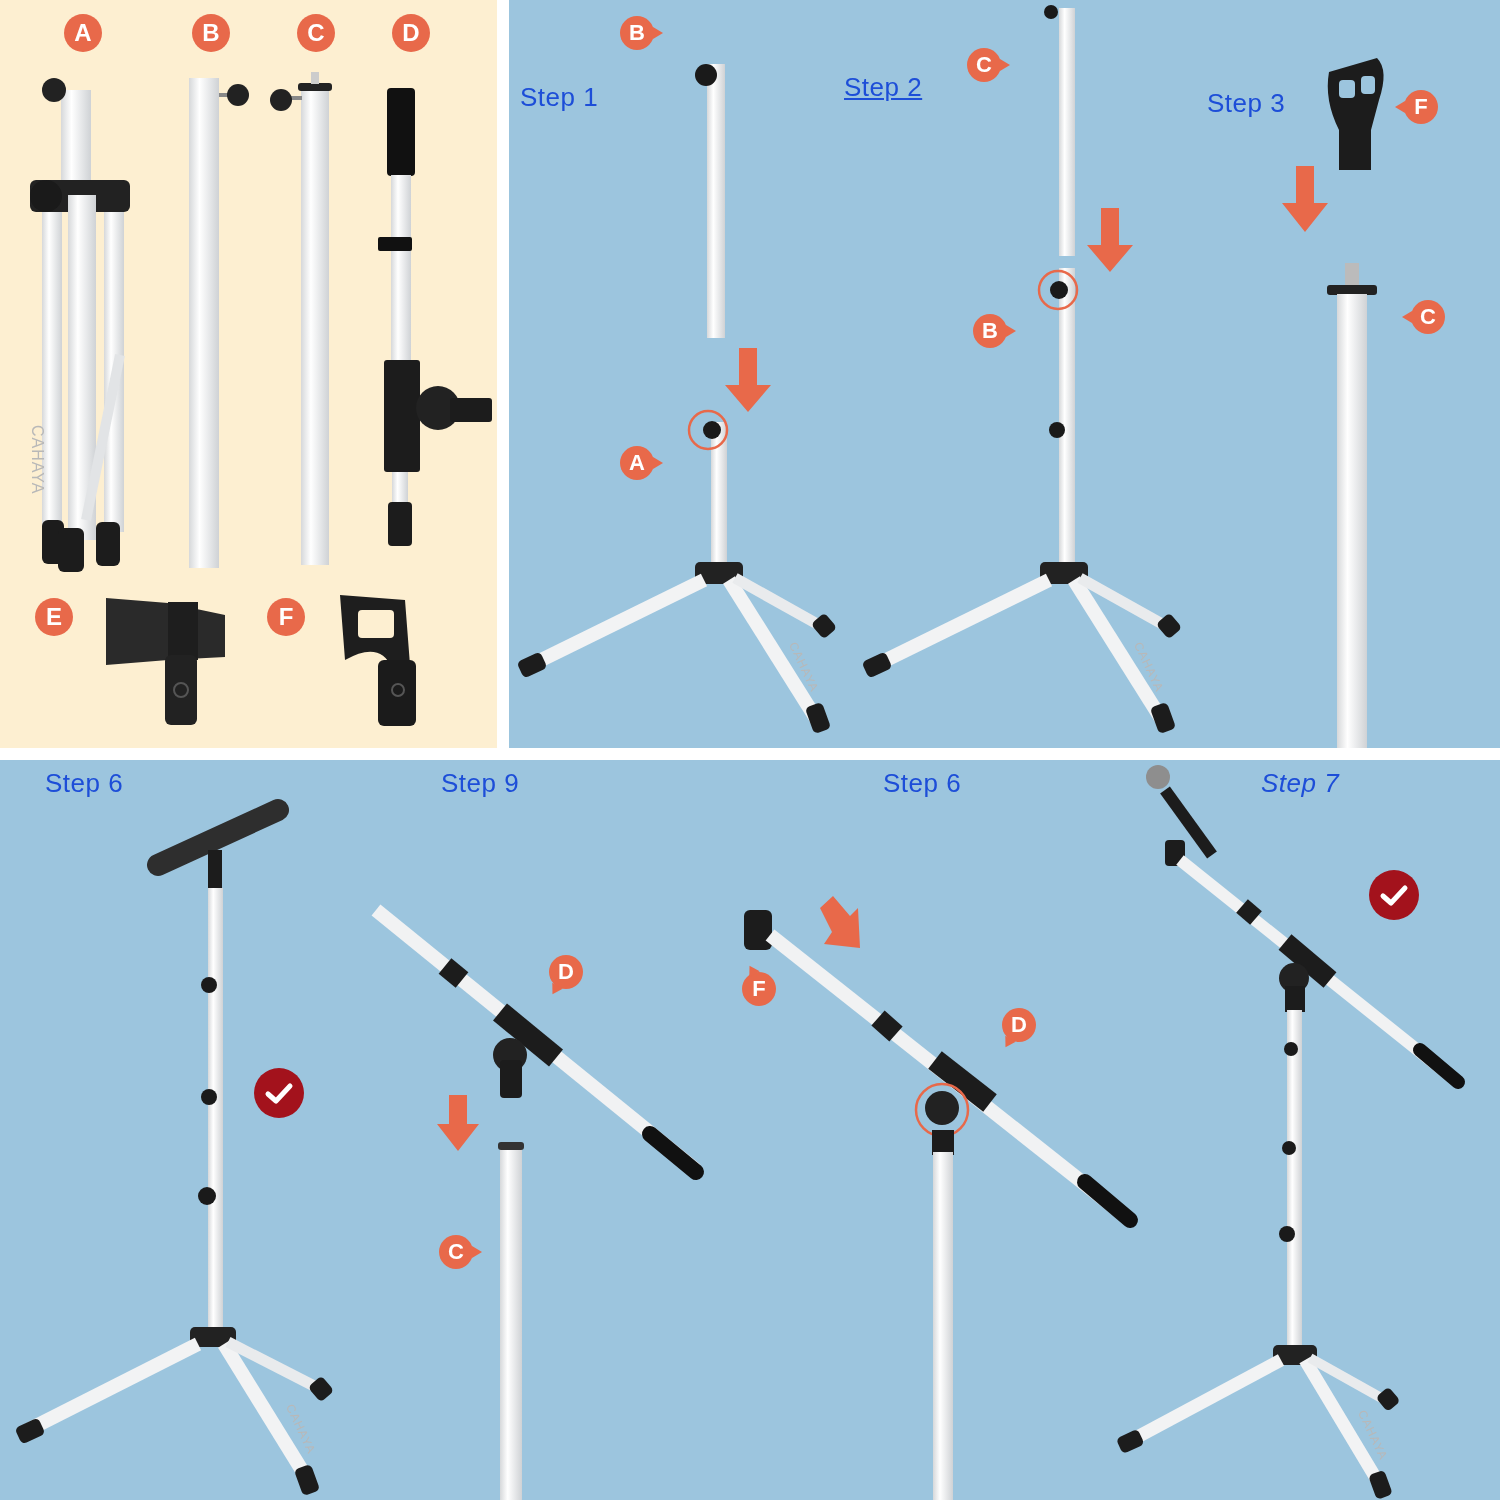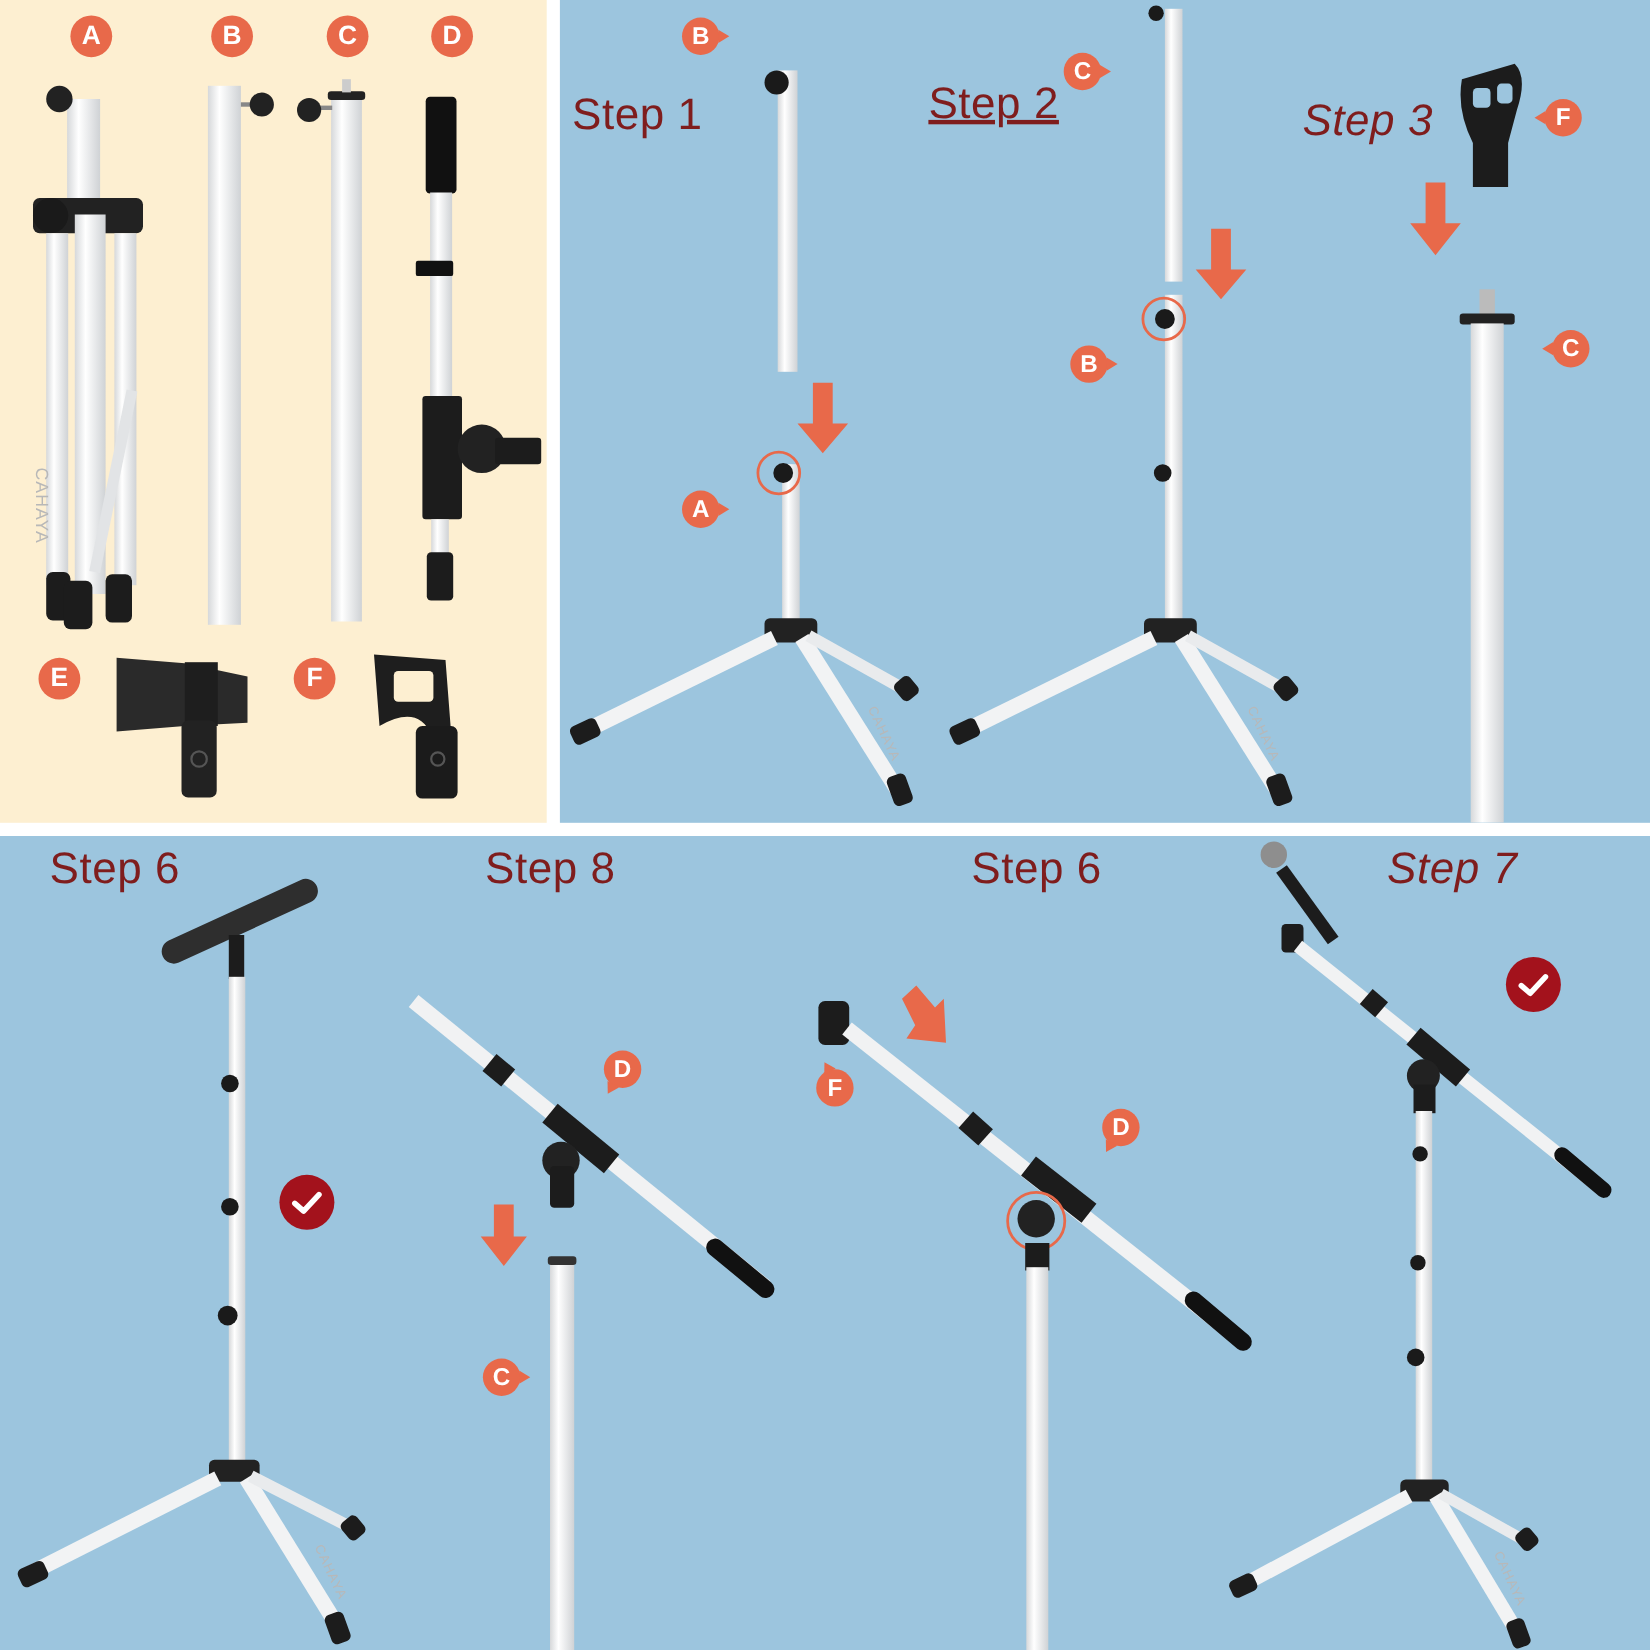--- a/index.html
+++ b/index.html
@@ -8,21 +8,21 @@
   #parts{left:0;top:0;width:497px;height:748px;background:#fdefd1;}
   #steps-top{left:509px;top:0;width:991px;height:748px;background:#9cc5de;}
   #steps-bottom{left:0;top:760px;width:1500px;height:740px;background:#9cc5de;}
   .badge{position:absolute;width:38px;height:38px;border-radius:50%;background:#e8694a;color:#fff;font-weight:bold;font-size:24px;display:flex;align-items:center;justify-content:center;line-height:1;}
   .badge.small{width:34px;height:34px;font-size:22px;}
   .badge .tail{position:absolute;width:0;height:0;}
   .tail-r{right:-9px;top:50%;margin-top:-6px;border-top:6px solid transparent;border-bottom:6px solid transparent;border-left:10px solid #e8694a;}
   .tail-l{left:-9px;top:50%;margin-top:-6px;border-top:6px solid transparent;border-bottom:6px solid transparent;border-right:10px solid #e8694a;}
   .tail-bl{left:0px;bottom:-6px;border-left:6px solid transparent;border-right:6px solid transparent;border-top:10px solid #e8694a;transform:rotate(30deg);}
   .tail-tl{left:4px;top:-7px;border-left:6px solid transparent;border-right:6px solid transparent;border-bottom:10px solid #e8694a;transform:rotate(-30deg);}
-  .step-label{position:absolute;font-size:40px;color:#7f1d1d;font-weight:normal;white-space:nowrap;letter-spacing:0.5px;}
+  .step-label{position:absolute;font-size:26px;color:#1d4ed8;font-weight:normal;white-space:nowrap;letter-spacing:0.5px;}
   .check{position:absolute;width:50px;height:50px;border-radius:50%;background:#a3121c;display:flex;align-items:center;justify-content:center;}
   svg.art{position:absolute;left:0;top:0;overflow:visible;}
   .brand{position:absolute;font-size:16px;color:#b8b8b8;letter-spacing:1px;white-space:nowrap;}
 </style>
 </head>
 <body>
 
 <svg width="0" height="0" style="position:absolute">
   <defs>
     <linearGradient id="tube" x1="0" x2="1" y1="0" y2="0">
@@ -145,21 +145,21 @@
       <rect x="836" y="263" width="14" height="24" fill="#bbb"></rect>
       <rect x="818" y="285" width="50" height="10" rx="3" fill="#222"></rect>
       <rect x="828" y="294" width="30" height="454" fill="url(#tube)"></rect>
     </g>
   </svg>
   <div class="brand" style="left:268px;top:660px;transform:rotate(65deg);font-size:12px;">CAHAYA</div>
   <div class="brand" style="left:613px;top:660px;transform:rotate(65deg);font-size:12px;">CAHAYA</div>
 
   <div class="step-label" style="left:11px;top:82px;">Step 1</div>
   <div class="step-label" style="left:335px;top:72px;text-decoration:underline;">Step 2</div>
-  <div class="step-label" style="left:675px;top:88px;font-style:italic;">Step 3</div>
+  <div class="step-label" style="left:698px;top:88px;">Step 3</div>
 
   <div class="badge small" style="left:111px;top:16px;">
       <span>B</span>
       <i class="tail tail-r"></i>
     </div>
   <div class="badge small" style="left:111px;top:446px;">
       <span>A</span>
       <i class="tail tail-r"></i>
     </div>
   <div class="badge small" style="left:458px;top:48px;">
@@ -244,21 +244,21 @@
       <line x1="1310" y1="598" x2="1385" y2="640" stroke="#e9ebed" stroke-width="10"></line>
       <rect x="1118" y="673" width="24" height="17" rx="5" fill="#1c1c1c" transform="rotate(-25 1130 681)"></rect>
       <rect x="1372" y="712" width="17" height="26" rx="5" fill="#1c1c1c" transform="rotate(-20 1380 725)"></rect>
       <rect x="1380" y="630" width="17" height="19" rx="5" fill="#1c1c1c" transform="rotate(-40 1388 640)"></rect>
     </g>
   </svg>
   <div class="brand" style="left:274px;top:662px;transform:rotate(65deg);font-size:12px;">CAHAYA</div>
   <div class="brand" style="left:1346px;top:668px;transform:rotate(65deg);font-size:12px;">CAHAYA</div>
 
   <div class="step-label" style="left:45px;top:8px;">Step 6</div>
-  <div class="step-label" style="left:441px;top:8px;">Step 8</div>
+  <div class="step-label" style="left:441px;top:8px;">Step 9</div>
   <div class="step-label" style="left:883px;top:8px;">Step 6</div>
   <div class="step-label" style="left:1261px;top:8px;font-style:italic;">Step 7</div>
 
   <div class="badge small" style="left:549px;top:195px;">
       <span>D</span>
       <i class="tail tail-bl"></i>
     </div>
   <div class="badge small" style="left:439px;top:475px;">
       <span>C</span>
       <i class="tail tail-r"></i>

